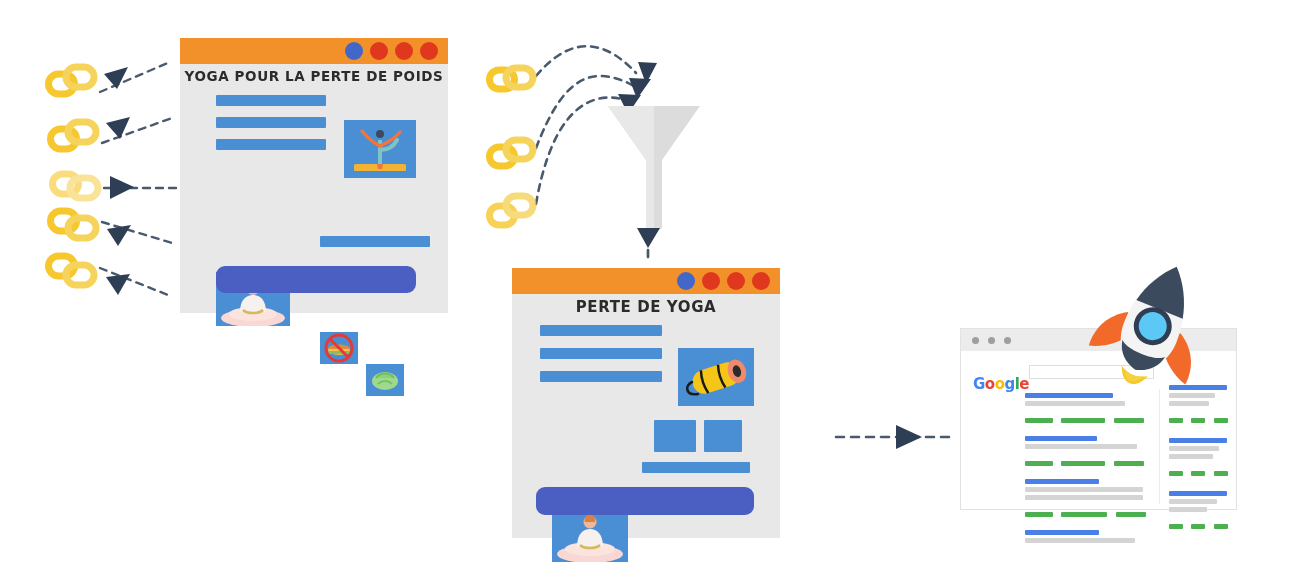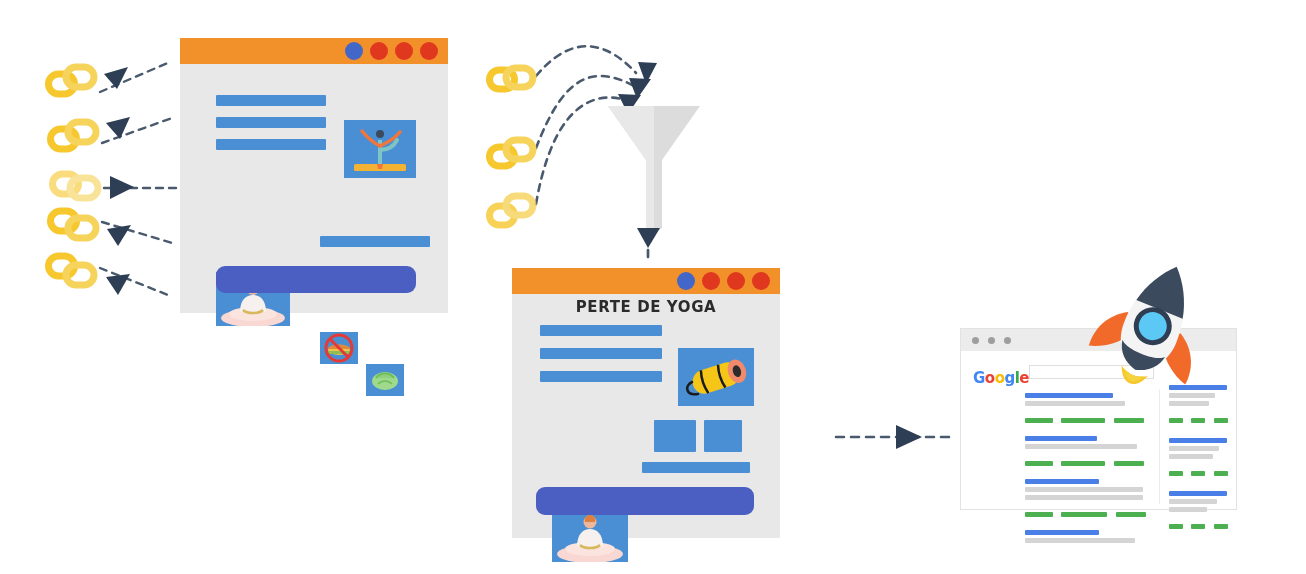--- a/index.html
+++ b/index.html
@@ -255,20 +255,21 @@
   </div>
 
   <div class="browser" style="left:180px;top:38px;width:268px;height:275px;">
     <div class="browser-bar">
       <span class="dot blue"></span>
       <span class="dot red"></span>
       <span class="dot red"></span>
       <span class="dot red"></span>
     </div>
 
+    <div class="browser-title abs" style="left:0;top:30px;width:268px;font-size:13.5px;">YOGA POUR LA PERTE DE POIDS</div>
 
     <div class="bar abs" style="left:36px;top:57px;width:110px;height:11px;"></div>
     <div class="bar abs" style="left:36px;top:79px;width:110px;height:11px;"></div>
     <div class="bar abs" style="left:36px;top:101px;width:110px;height:11px;"></div>
 
     <div class="thumb abs" style="left:164px;top:56px;width:72px;height:58px;">
       <svg width="72" height="58" viewBox="0 0 72 58">
         <rect width="72" height="58" fill="#4a8fd4"></rect>
         <rect x="10" y="44" width="52" height="7" rx="1.5" fill="#f2b234"></rect>
         <path d="M36,44 L36,20" stroke="#7fc4c4" stroke-width="4" fill="none"></path>
@@ -364,21 +365,21 @@
     <div class="cta abs" style="left:24px;top:219px;width:218px;height:28px;"></div>
   </div>
 
   <div class="serp" style="left:960px;top:328px;width:277px;height:182px;">
     <div class="serp-bar">
       <span class="serp-dot"></span>
       <span class="serp-dot"></span>
       <span class="serp-dot"></span>
     </div>
 
-    <div class="glogo abs" style="left:12px;top:42px;">
+    <div class="glogo abs" style="left:12px;top:48px;">
       <span style="color:#4285f4">G</span><span style="color:#ea4335">o</span><span style="color:#fbbc05">o</span><span style="color:#4285f4">g</span><span style="color:#34a853">l</span><span style="color:#ea4335">e</span>
     </div>
     <div class="searchbox abs" style="left:68px;top:36px;width:125px;" placeholder=""></div>
 
     <div class="divider-v" style="left:198px;top:60px;height:115px;"></div>
 
     <div class="abs" style="left:64px;top:64px;width:128px;">
       <div style="margin-bottom:9px;">
         <div class="r-title" style="width:88px;"></div>
         <div class="r-grey" style="width:100px;margin-top:3px;"></div>

